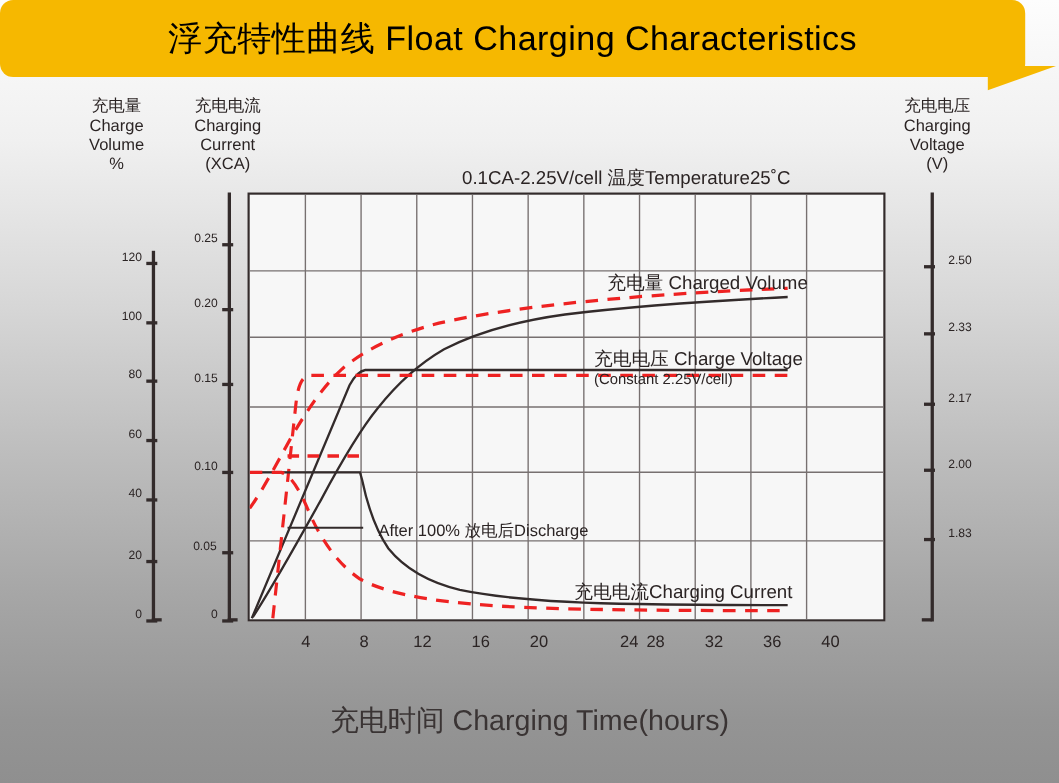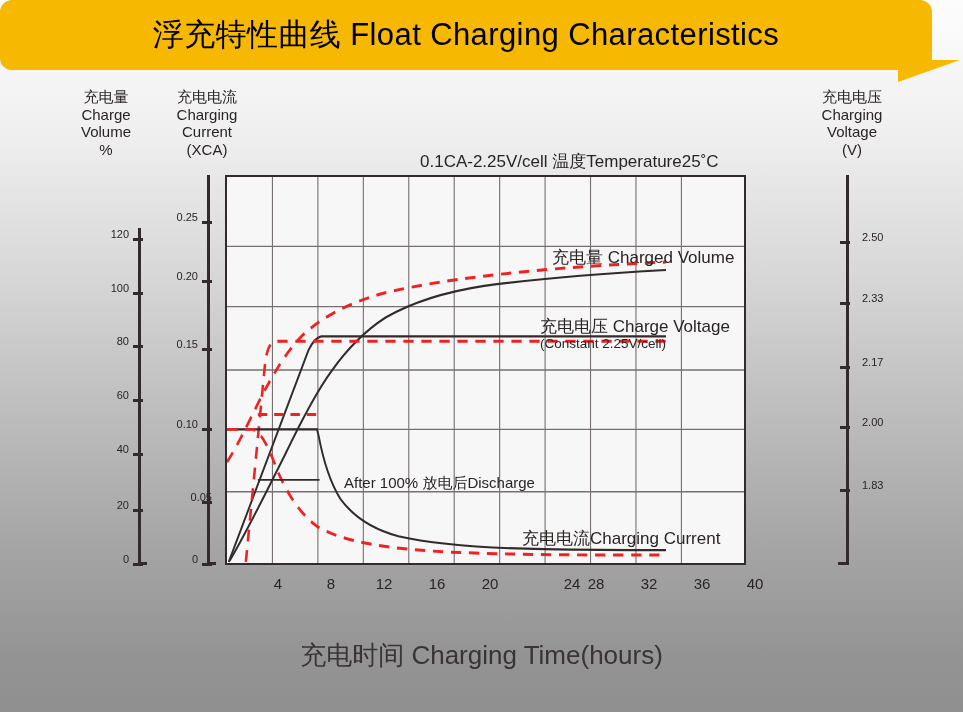--- a/index.html
+++ b/index.html
@@ -36,21 +36,21 @@
   #cap-voltage{left:806px;top:88px;width:92px;}
 
   
   #cond{
     position:absolute;left:420px;top:150px;font-size:17px;color:#2b2424;
     white-space:nowrap;
   }
 
   
   #plot{
-    position:absolute;left:225px;top:175px;width:521px;height:390px;
+    position:absolute;left:225px;top:175px;width:580px;height:390px;
     background:#f7f7f7;border:2.5px solid #332b2b;box-sizing:border-box;
   }
   #grid{position:absolute;left:0;top:0;width:100%;height:100%;}
 
   
   .rail{position:absolute;background:#332b2b;width:3px;}
   .rail-cap{position:absolute;background:#332b2b;height:3px;width:9px;}
   .tickmark{position:absolute;background:#332b2b;height:2.5px;width:10px;}
   .ticklabel{
     position:absolute;font-size:11px;color:#2b2424;white-space:nowrap;
@@ -201,21 +201,21 @@
 
 <div class="tickmark" style="left:202px;top:221px;"></div>
 <div class="ticklabel tl-right" style="left:143px;top:211px;width:55px;">0.25</div>
 <div class="tickmark" style="left:202px;top:280px;"></div>
 <div class="ticklabel tl-right" style="left:143px;top:270px;width:55px;">0.20</div>
 <div class="tickmark" style="left:202px;top:348px;"></div>
 <div class="ticklabel tl-right" style="left:143px;top:338px;width:55px;">0.15</div>
 <div class="tickmark" style="left:202px;top:428px;"></div>
 <div class="ticklabel tl-right" style="left:143px;top:418px;width:55px;">0.10</div>
 <div class="tickmark" style="left:202px;top:501px;"></div>
-<div class="ticklabel tl-right" style="left:157px;top:491px;width:55px;">0.05</div>
+<div class="ticklabel tl-right" style="left:142px;top:491px;width:55px;">0.05</div>
 <div class="tickmark" style="left:202px;top:563px;"></div>
 <div class="ticklabel tl-right" style="left:143px;top:553px;width:55px;">0</div>
 
 <div class="tickmark" style="left:840px;top:241px;"></div>
 <div class="ticklabel tl-left" style="left:862px;top:231px;width:56px;">2.50</div>
 <div class="tickmark" style="left:840px;top:302px;"></div>
 <div class="ticklabel tl-left" style="left:862px;top:292px;width:56px;">2.33</div>
 <div class="tickmark" style="left:840px;top:366px;"></div>
 <div class="ticklabel tl-left" style="left:862px;top:356px;width:56px;">2.17</div>
 <div class="tickmark" style="left:840px;top:426px;"></div>

